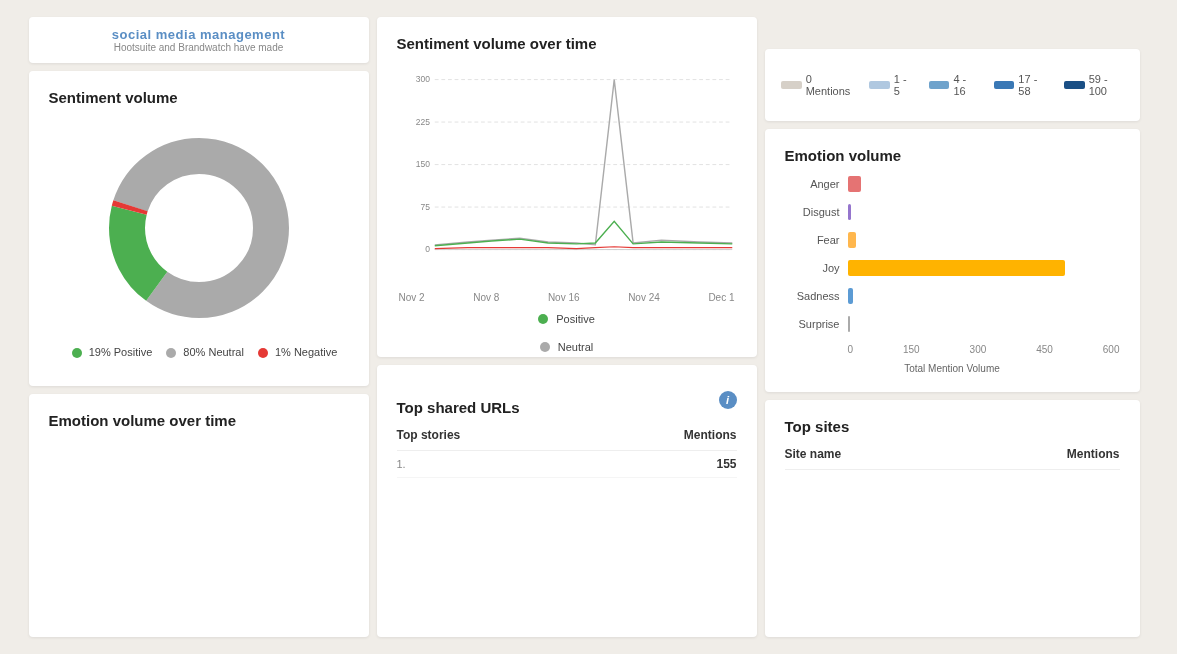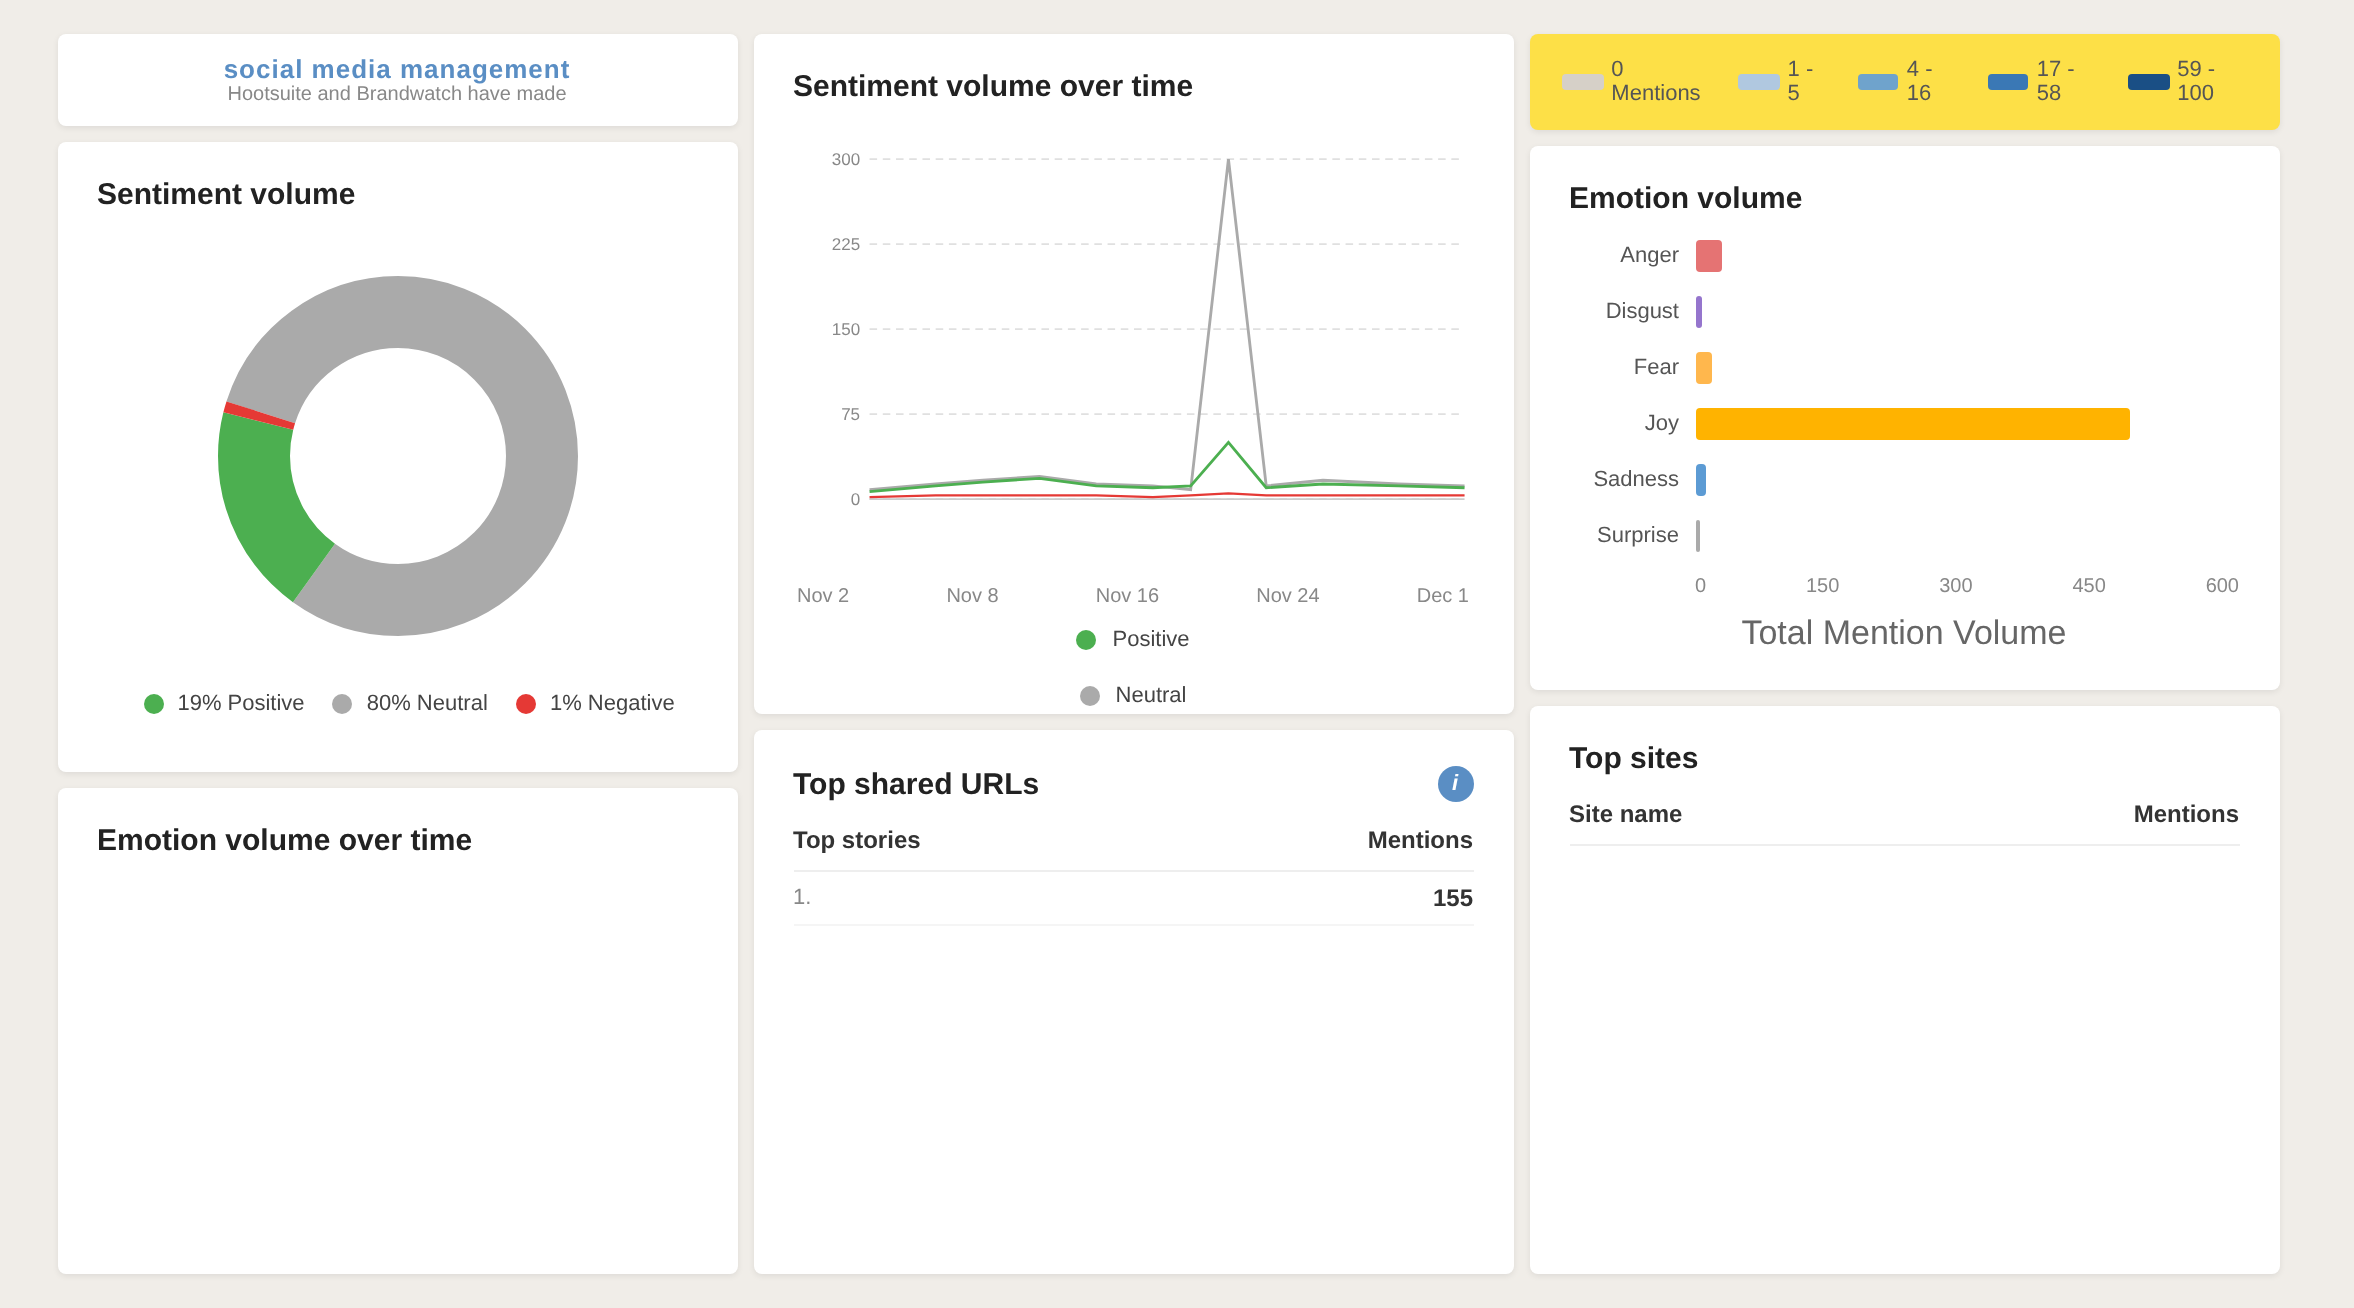--- a/index.html
+++ b/index.html
@@ -38,30 +38,31 @@
 
     .card-title {
       font-size: 15px;
       font-weight: bold;
       color: #222;
       margin-bottom: 12px;
     }
 
     
     .top-header {
-      background: #fde047;
+      background: #ffffff;
       border-radius: 4px;
-      padding: 12px 16px;
+      padding: 24px 16px;
       display: flex;
       align-items: center;
       justify-content: flex-end;
       box-shadow: 0 1px 3px rgba(0,0,0,0.08);
       gap: 10px;
       font-size: 11px;
       color: #555;
+      margin-top: 32px;
     }
     .top-header .legend-bar {
       display: flex;
       align-items: center;
       gap: 16px;
     }
     .legend-seg {
       display: flex;
       align-items: center;
       gap: 4px;
@@ -175,21 +176,21 @@
     .x-axis-labels {
       display: flex;
       justify-content: space-between;
       font-size: 10px;
       color: #888;
       margin-left: 63px;
       margin-top: 4px;
     }
     .x-axis-title {
       text-align: center;
-      font-size: 17px;
+      font-size: 10px;
       color: #666;
       margin-top: 8px;
     }
     .url-table-header {
       display: flex;
       justify-content: space-between;
       font-weight: bold;
       color: #333;
       font-size: 12px;
       padding-bottom: 8px;
@@ -345,21 +346,21 @@
         </div>
         <div class="chart-legend-item">
           <span class="legend-dot" style="background:#e53935;"></span>
           <span style="font-size:11px;color:#e53935;">Negative</span>
         </div>
       </div>
     </div>
 
     <div class="card" style="flex:1;">
       <div class="card-title-row">
-        <span class="card-title" style="margin-bottom:0;">Top shared URLs</span>
+        <span class="card-title" style="margin-bottom:0;margin-top:16px;">Top shared URLs</span>
         <span class="info-icon">i</span>
       </div>
       <div class="url-table-header">
         <span>Top stories</span>
         <span>Mentions</span>
       </div>
       <div class="url-row">
         <span class="row-num">1.</span>
         <span class="url-count">155</span>
       </div>

